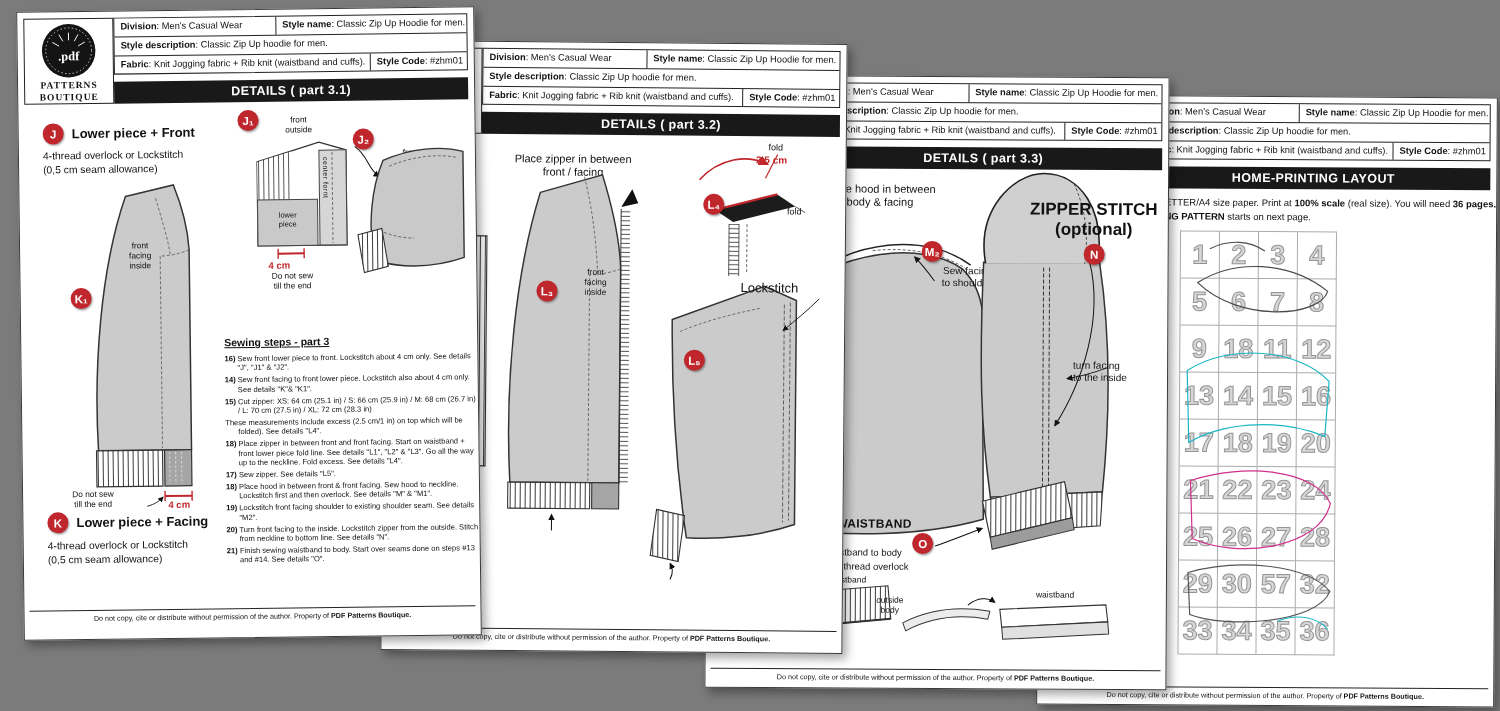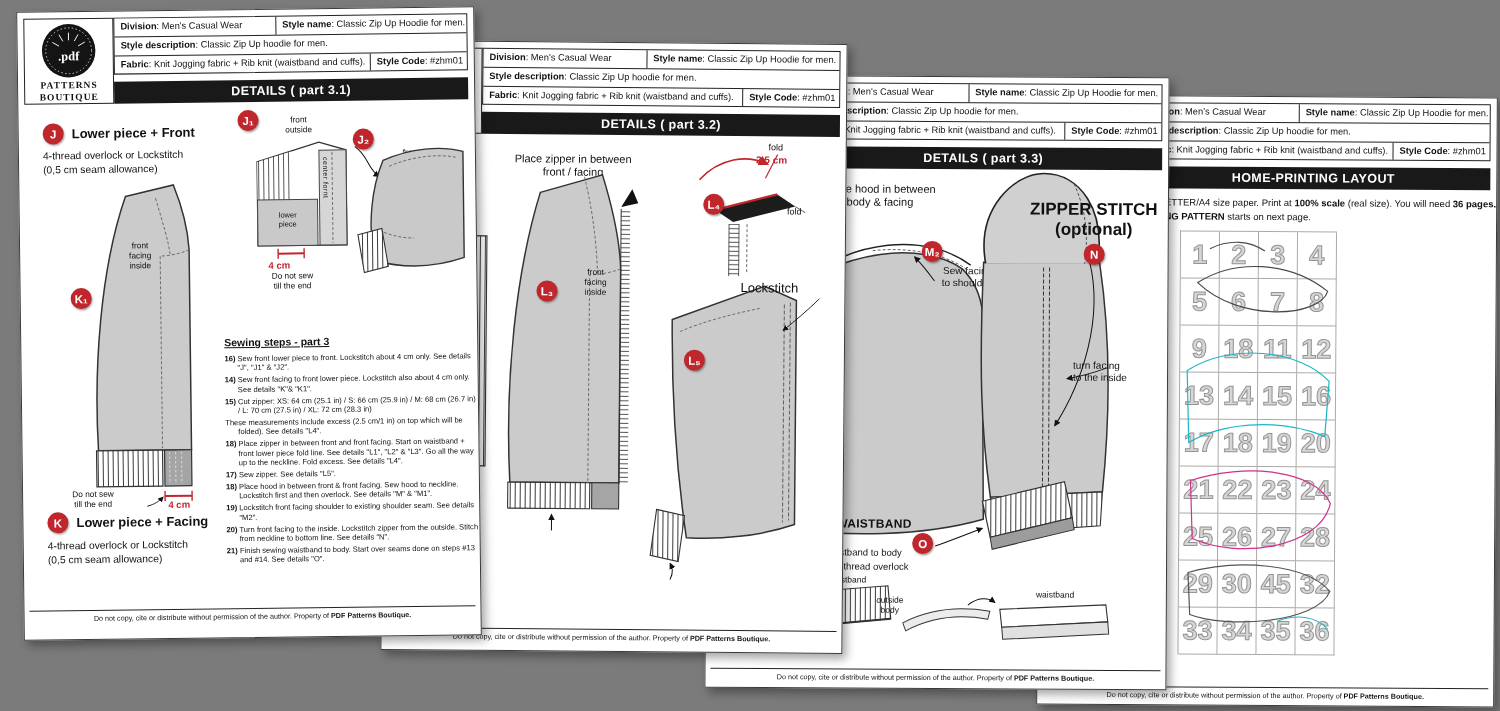--- a/index.html
+++ b/index.html
@@ -396,21 +396,21 @@
         <div class="gcell">21</div>
         <div class="gcell">22</div>
         <div class="gcell">23</div>
         <div class="gcell">24</div>
         <div class="gcell">25</div>
         <div class="gcell">26</div>
         <div class="gcell">27</div>
         <div class="gcell">28</div>
         <div class="gcell">29</div>
         <div class="gcell">30</div>
-        <div class="gcell">45</div>
+        <div class="gcell">57</div>
         <div class="gcell">32</div>
         <div class="gcell">33</div>
         <div class="gcell">34</div>
         <div class="gcell">35</div>
         <div class="gcell">36</div>
       </div>
 
     <svg class="dsvg" style="left:140px;top:134px;pointer-events:none" width="156" height="423" viewBox="0 0 156 423">
       <path d="M30 18 C50 8 70 10 85 20" fill="none" stroke="#4a4a4a" stroke-width="1.1"></path>
       <path d="M18 52 C55 28 110 30 148 60 C140 86 60 92 18 52 Z" fill="none" stroke="#4a4a4a" stroke-width="1.2"></path>

